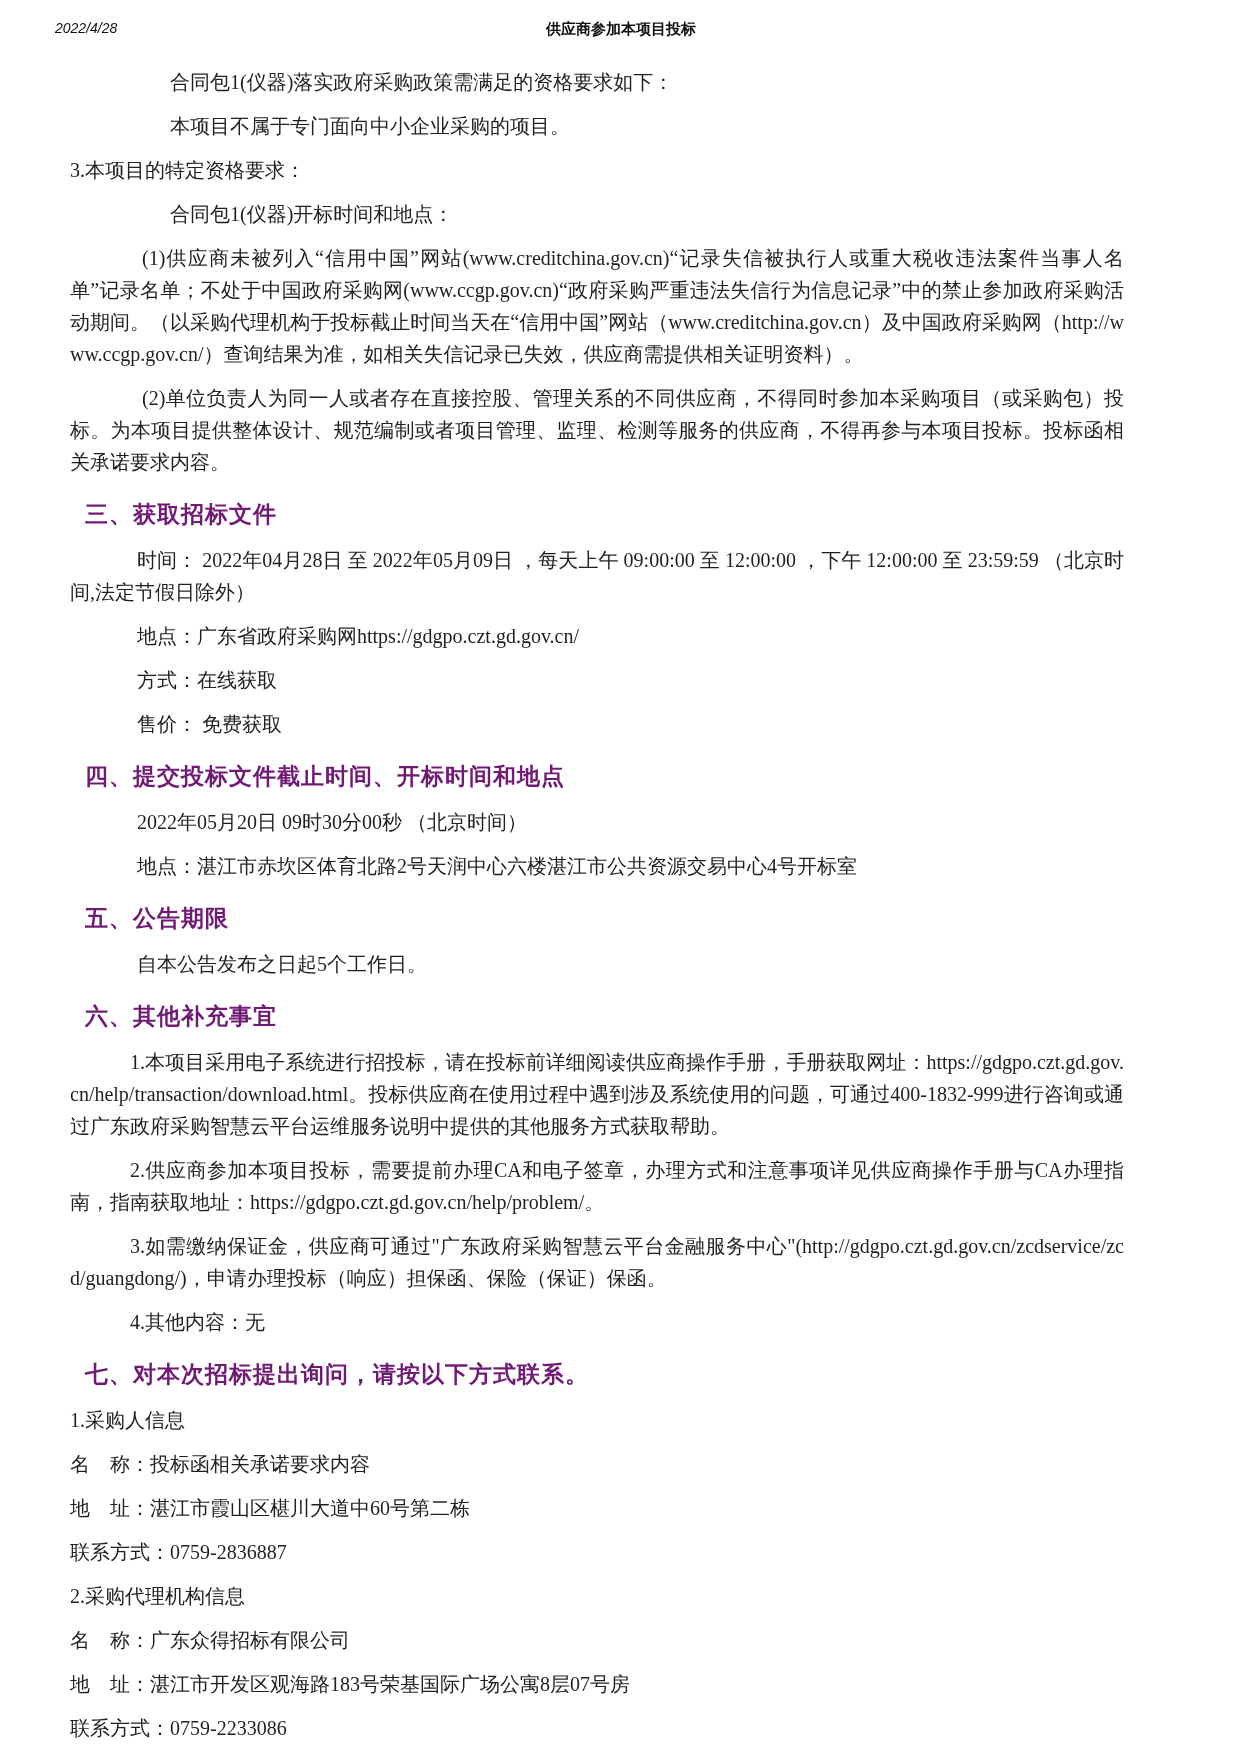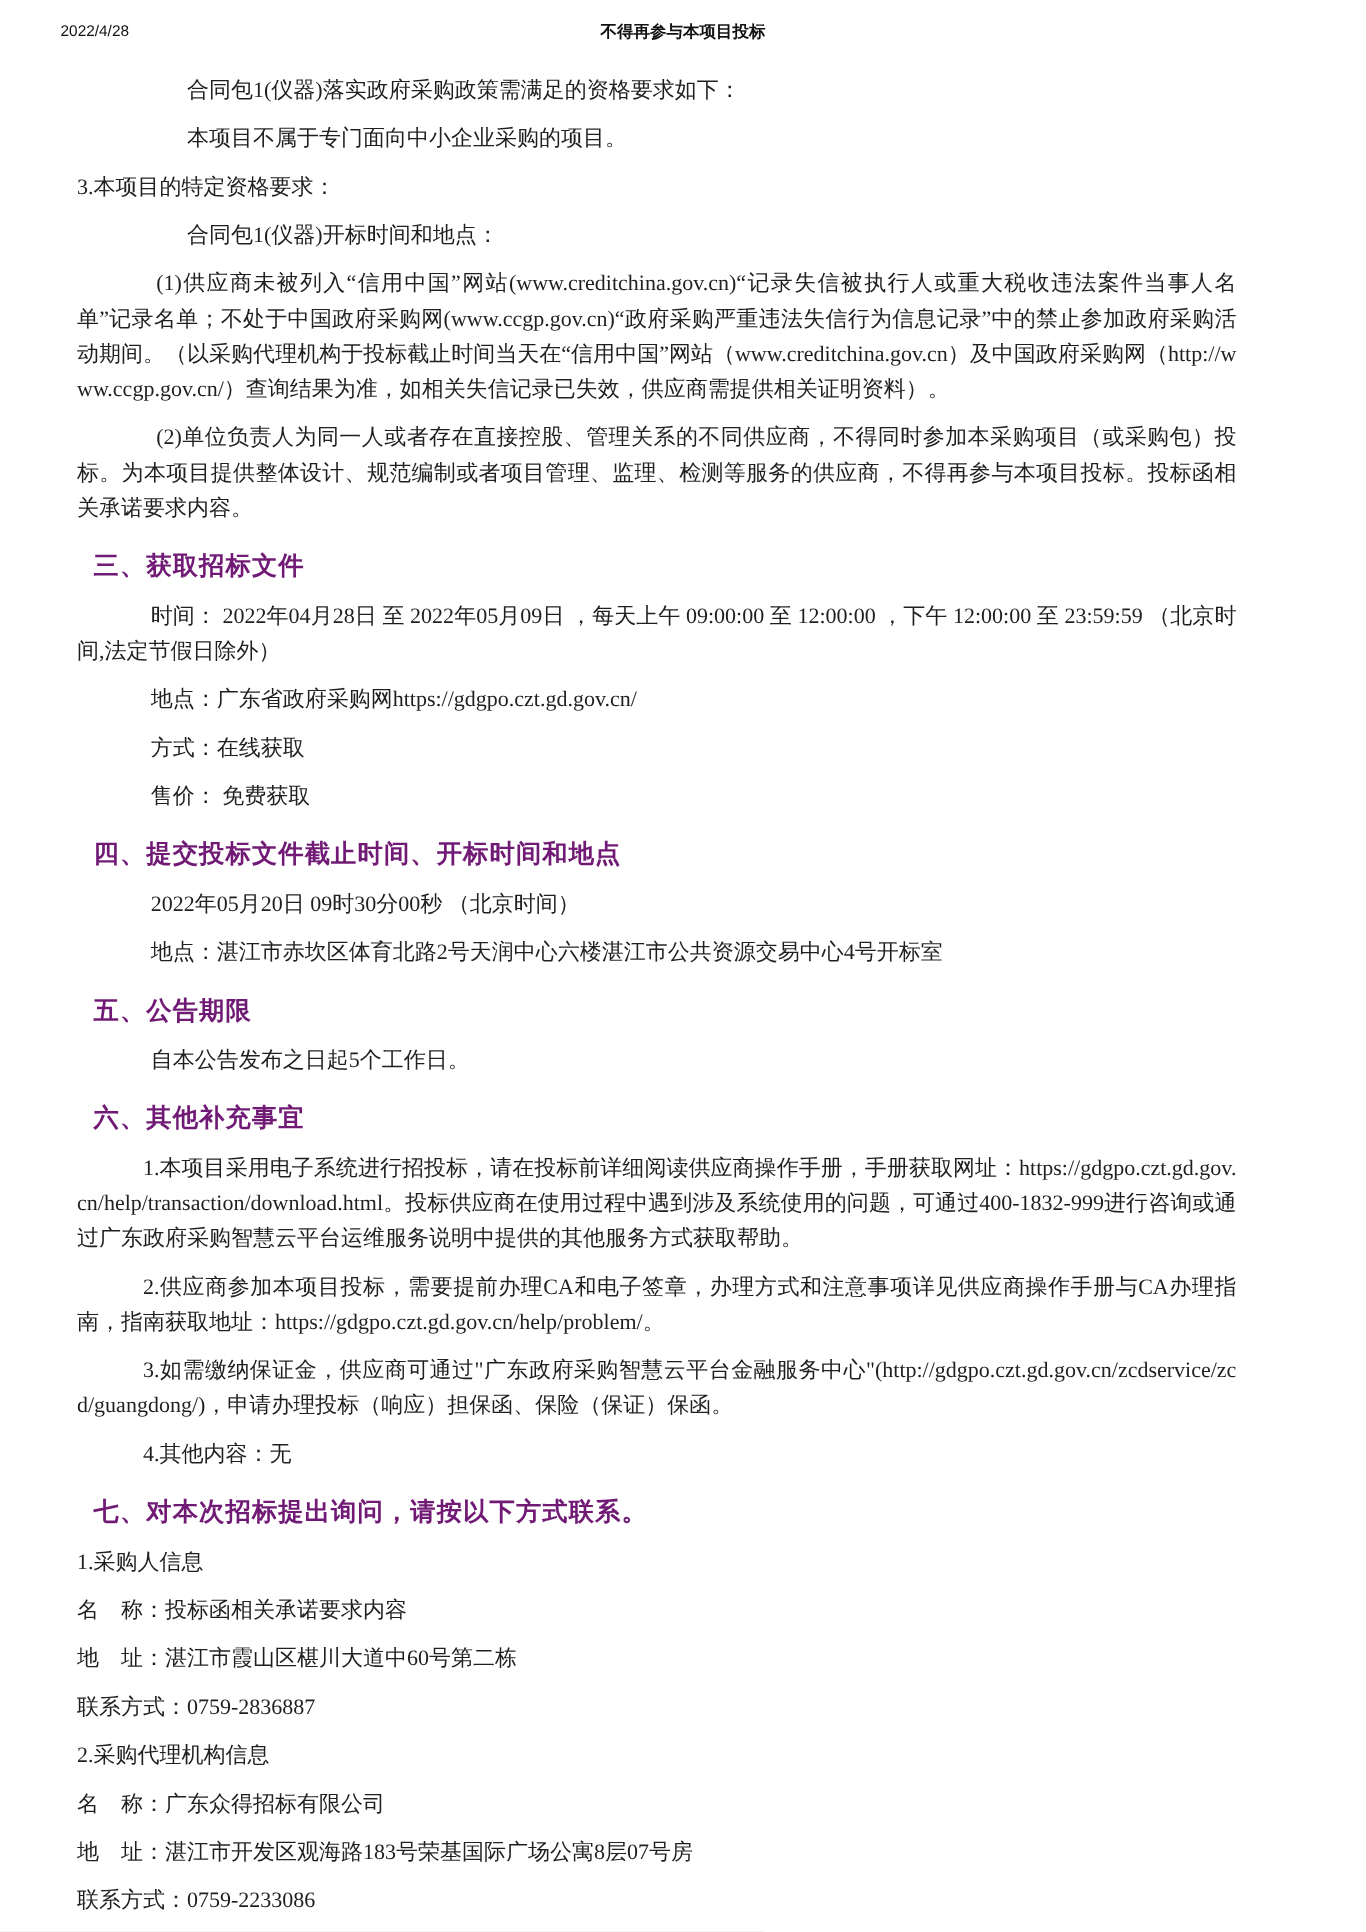--- a/index.html
+++ b/index.html
@@ -11,21 +11,21 @@
     font-family:"Liberation Serif","DejaVu Serif",serif;
     color:#1f1f1f;
     overflow:hidden;
   }
   
   .hdr{
     position:absolute;top:18px;left:0;right:0;height:26px;
     font-family:"Liberation Sans","DejaVu Sans",sans-serif;
     font-size:14px;color:#111;
   }
-  .hdr-date{position:absolute;left:55px;top:2px;}
+  .hdr-date{position:absolute;left:55px;top:2px;font-style:italic;}
   .hdr-title{position:absolute;left:0;right:0;top:2px;text-align:center;font-weight:700;font-size:15px;}
   
   .doc{
     position:absolute;top:54px;left:58px;right:106px;
     font-size:20px;line-height:32px;
   }
   .doc p{margin:12px;padding:0;}
   .j{text-align:justify;word-break:break-all;overflow-wrap:anywhere;}
   .h-sec{
     margin:20px 0 9px 27px;
@@ -49,21 +49,21 @@
   .ftr-url{white-space:nowrap;overflow:hidden;max-width:1080px;}
   .ftr-page{padding-left:24px;}
 </style>
 </head>
 <body>
 
 <div class="page">
 
   <div class="hdr">
     <span class="hdr-date">2022/4/28</span>
-    <span class="hdr-title">不得再参与本项目投标</span>
+    <span class="hdr-title">供应商参加本项目投标</span>
   </div>
 
   <div class="doc">
 
     <p class="ind-para">合同包1(仪器)落实政府采购政策需满足的资格要求如下：</p>
     <p class="ind-para">本项目不属于专门面向中小企业采购的项目。</p>
     <p class="ind-num">3.本项目的特定资格要求：</p>
     <p class="ind-para">合同包1(仪器)开标时间和地点：</p>
     <p class="ind-para2 j">(1)供应商未被列入“信用中国”网站(www.creditchina.gov.cn)“记录失信被执行人或重大税收违法案件当事人名单”记录名单；不处于中国政府采购网(www.ccgp.gov.cn)“政府采购严重违法失信行为信息记录”中的禁止参加政府采购活动期间。（以采购代理机构于投标截止时间当天在“信用中国”网站（www.creditchina.gov.cn）及中国政府采购网（http://www.ccgp.gov.cn/）查询结果为准，如相关失信记录已失效，供应商需提供相关证明资料）。</p>
     <p class="ind-para2 j">(2)单位负责人为同一人或者存在直接控股、管理关系的不同供应商，不得同时参加本采购项目（或采购包）投标。为本项目提供整体设计、规范编制或者项目管理、监理、检测等服务的供应商，不得再参与本项目投标。投标函相关承诺要求内容。</p>

